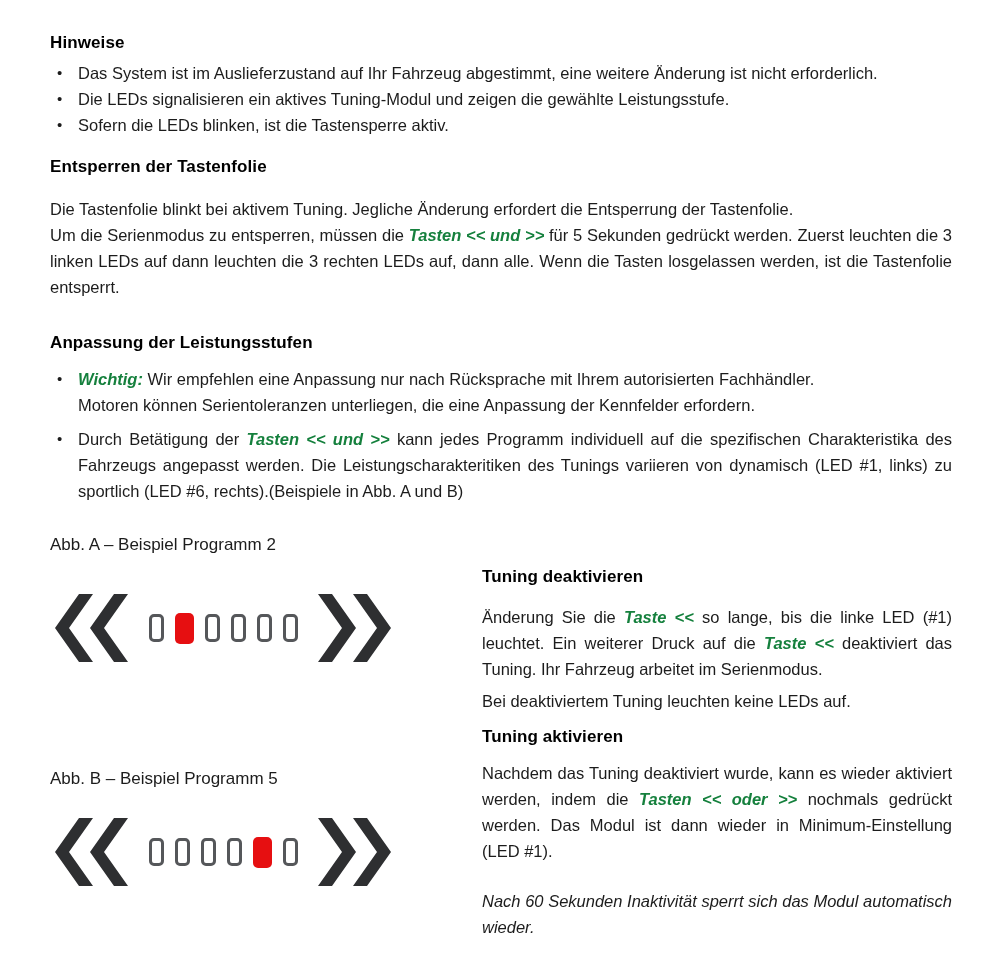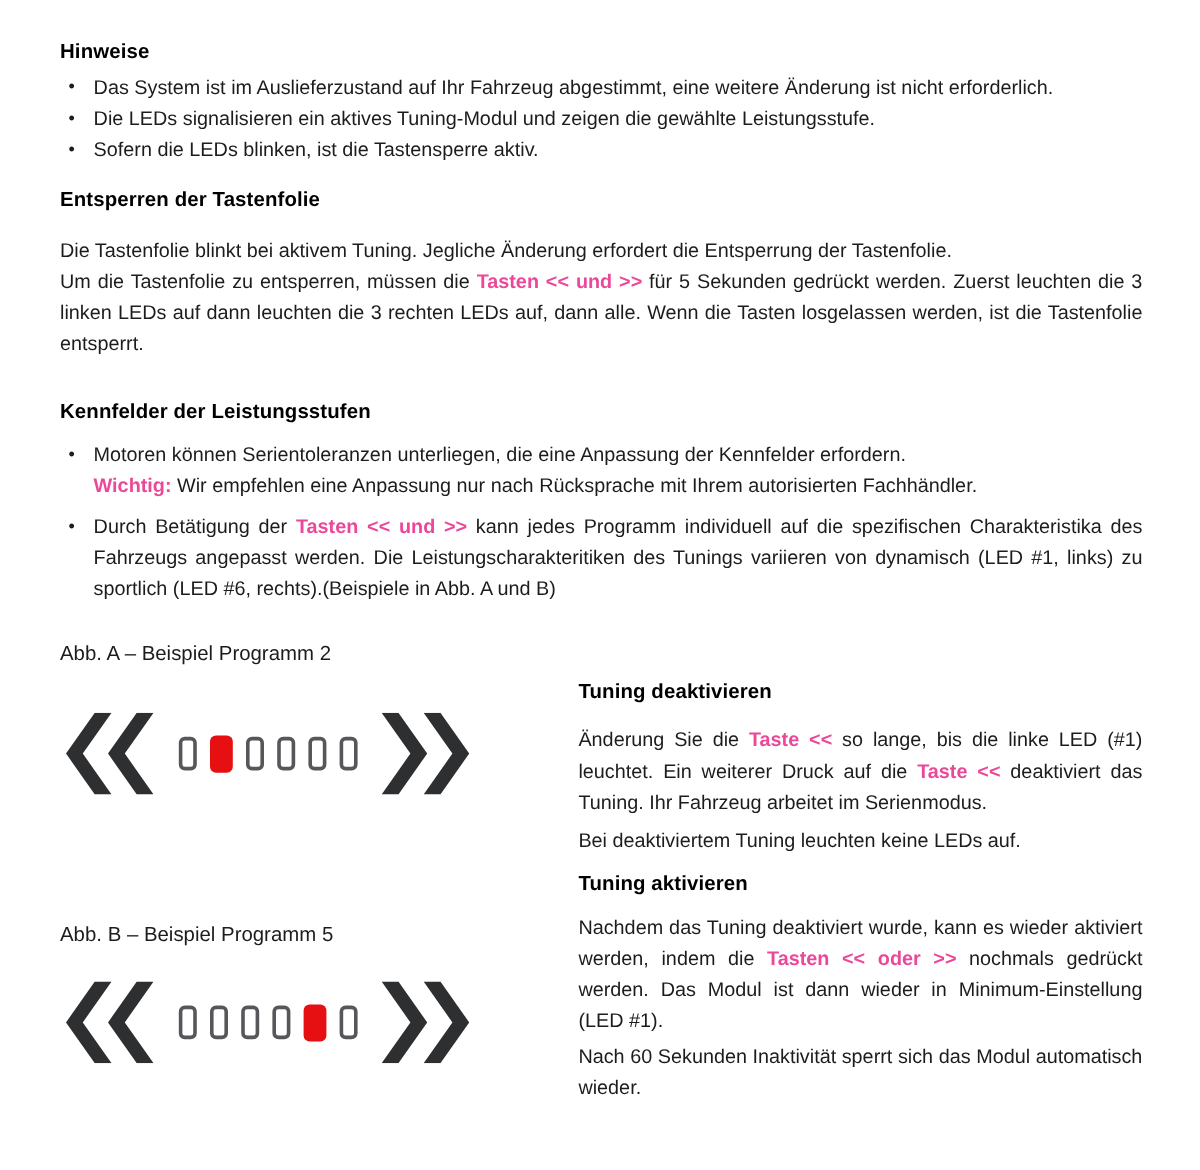--- a/index.html
+++ b/index.html
@@ -15,21 +15,21 @@
     overflow:hidden;
     background:#ffffff;
   }
   .h{
     font-size:17px;font-weight:700;color:#000;
     margin:0;line-height:26px;
     letter-spacing:.1px;
   }
   p{margin:0;font-size:16.5px;line-height:26px;}
   .just{text-align:justify;}
-  b{color:#ec4899;}
+  b{color:#15803d;font-style:italic;}
   
   .bullet{display:flex;}
   .dot{
     flex:none;width:28px;box-sizing:border-box;padding-left:7px;
     font-size:15px;line-height:26px;color:#1c1c1c;
   }
   .btext{flex:1;min-width:0;}
   .mt4{margin-top:4px;}
   .mt8{margin-top:8px;}
   .mt10{margin-top:10px;}
@@ -85,30 +85,30 @@
     </div>
     <div class="bullet">
       <span class="dot">•</span>
       <p class="btext just">Sofern die LEDs blinken, ist die Tastensperre aktiv.</p>
     </div>
   </div>
 
   <h2 class="h mt16">Entsperren der Tastenfolie</h2>
 
   <p class="mt16 just">Die Tastenfolie blinkt bei aktivem Tuning. Jegliche Änderung erfordert die Entsperrung der Tastenfolie.</p>
-  <p class="just"><span>Um die Tastenfolie zu entsperren, müssen die </span><b>Tasten &lt;&lt; und &gt;&gt;</b><span> für 5 Sekunden gedrückt werden. Zuerst leuchten die 3 linken LEDs auf dann leuchten die 3 rechten LEDs auf, dann alle. Wenn die Tasten losgelassen werden, ist die Tastenfolie entsperrt.</span></p>
+  <p class="just"><span>Um die Serienmodus zu entsperren, müssen die </span><b>Tasten &lt;&lt; und &gt;&gt;</b><span> für 5 Sekunden gedrückt werden. Zuerst leuchten die 3 linken LEDs auf dann leuchten die 3 rechten LEDs auf, dann alle. Wenn die Tasten losgelassen werden, ist die Tastenfolie entsperrt.</span></p>
 
-  <h2 class="h mt30">Kennfelder der Leistungsstufen</h2>
+  <h2 class="h mt30">Anpassung der Leistungsstufen</h2>
 
   <div class="mt10">
     <div class="bullet">
       <span class="dot">•</span>
       <div class="btext">
+        <p><b>Wichtig:</b><span> Wir empfehlen eine Anpassung nur nach Rücksprache mit Ihrem autorisierten Fachhändler.</span></p>
         <p>Motoren können Serientoleranzen unterliegen, die eine Anpassung der Kennfelder erfordern.</p>
-        <p><b>Wichtig:</b><span> Wir empfehlen eine Anpassung nur nach Rücksprache mit Ihrem autorisierten Fachhändler.</span></p>
       </div>
     </div>
     <div class="bullet mt8">
       <span class="dot">•</span>
       <p class="btext just"><span>Durch Betätigung der </span><b>Tasten &lt;&lt; und &gt;&gt;</b><span> kann jedes Programm individuell auf die spezifischen Charakteristika des Fahrzeugs angepasst werden. Die Leistungscharakteritiken des Tunings variieren von dynamisch (LED #1, links) zu sportlich (LED #6, rechts).(Beispiele in Abb. A und B)</span></p>
     </div>
   </div>
 
   <div class="bottom">
 
@@ -156,17 +156,17 @@
       </div>
     </div>
 
     <div class="rightcol">
       <h2 class="h" style="margin-top:48px;">Tuning deaktivieren</h2>
       <p class="just mt14"><span>Änderung Sie die </span><b>Taste &lt;&lt;</b><span> so lange, bis die linke LED (#1) leuchtet. Ein weiterer Druck auf die </span><b>Taste &lt;&lt;</b><span> deaktiviert das Tuning. Ihr Fahrzeug arbeitet im Serienmodus.</span></p>
       <p class="just" style="margin-top:6px;">Bei deaktiviertem Tuning leuchten keine LEDs auf.</p>
 
       <h2 class="h mt10">Tuning aktivieren</h2>
       <p class="just mt10"><span>Nachdem das Tuning deaktiviert wurde, kann es wieder aktiviert werden, indem die </span><b>Tasten &lt;&lt; oder &gt;&gt;</b><span> nochmals gedrückt werden. Das Modul ist dann wieder in Minimum-Einstellung (LED #1).</span></p>
-      <p class="just" style="margin-top:4px;">Nach 60 Sekunden Inaktivität sperrt sich das Modul automatisch wieder.</p>
+      <p class="just" style="margin-top:24px;font-style:italic;">Nach 60 Sekunden Inaktivität sperrt sich das Modul automatisch wieder.</p>
     </div>
 
   </div>
 </div>
 
 </body></html>

